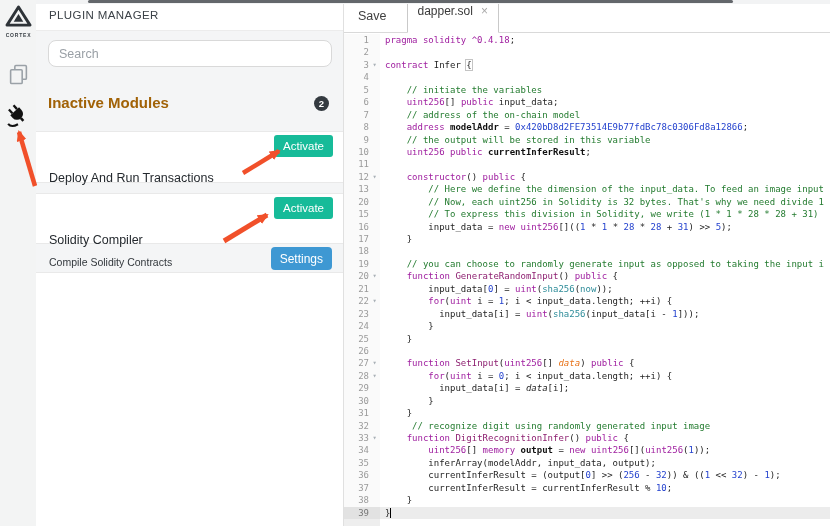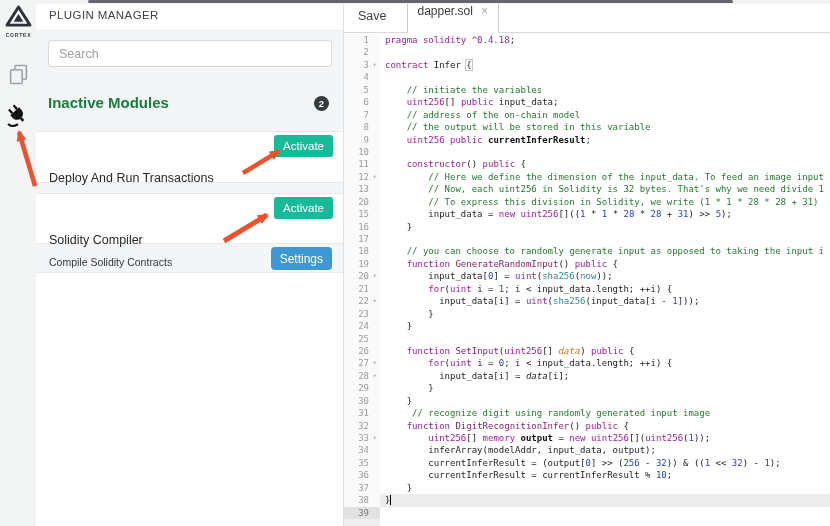--- a/index.html
+++ b/index.html
@@ -17,24 +17,24 @@
   .side-icon{position:absolute;left:0;width:36px;text-align:center;}
   .icon-files{top:64px;}
   .icon-plug{top:103px;}
 
   
   .panel{position:absolute;left:36px;top:0;width:308px;height:526px;background:#f4f5f6;
          border-right:1px solid #e0e0e0;box-sizing:border-box;z-index:2;}
   .panel-header{height:30px;background:#fff;border-bottom:1px solid #ececec;line-height:31px;
                 padding-left:13px;font-size:11.5px;font-weight:500;letter-spacing:.4px;color:#3c4248;}
   .search{position:absolute;left:12px;top:40px;width:284px;height:27px;box-sizing:border-box;
-          background:#fff;border:1px solid #d9d9d9;border-radius:3px;padding:0 10px;
+          background:#fff;border:1px solid #d9d9d9;border-radius:8px;padding:0 10px;
           font-size:12.5px;color:#444;font-family:"Liberation Sans",sans-serif;outline:none;}
   .search::placeholder{color:#9aa0a6;}
-  .section-title{position:absolute;left:12px;top:94px;font-size:15px;font-weight:bold;color:#15803d;}
+  .section-title{position:absolute;left:12px;top:94px;font-size:15px;font-weight:bold;color:#a16207;}
   .badge{position:absolute;right:14px;top:96px;width:15px;height:15px;border-radius:50%;
          background:#343a40;color:#fff;font-size:9.5px;font-weight:bold;text-align:center;line-height:15px;}
   .card{position:absolute;left:0;width:307px;background:#fff;border-top:1px solid #e9e9e9;
         border-bottom:1px solid #e9e9e9;box-sizing:border-box;}
   .card1{top:131px;height:52px;}
   .card2{top:193px;height:51px;}
   .card-title{padding:7px 0 0 13px;font-size:12.5px;font-weight:500;color:#24292e;margin-top:32px;}
   .card-desc{padding:9px 0 0 13px;font-size:10.5px;color:#33383d;}
   .btn{position:absolute;border:none;color:#fff;cursor:pointer;font-family:"Liberation Sans",sans-serif;}
   .btn-activate{right:10px;top:3px;height:22px;padding:0 9px;font-size:11.5px;background:#17bb99;border-radius:3px;}
@@ -326,20 +326,21 @@
           </div>
         </div>
       <div class="code">
           <div class="cl"><span class="tk-k">pragma solidity ^0.4.18</span><span class="tk-t">;</span></div>
           <div class="cl"></div>
           <div class="cl"><span class="tk-k">contract</span><span class="tk-t"> Infer </span><span class="tk-bm">{</span></div>
           <div class="cl"></div>
           <div class="cl"><span class="tk-c">    // initiate the variables</span></div>
           <div class="cl"><span class="tk-k">    uint256</span><span class="tk-t">[] </span><span class="tk-k">public</span><span class="tk-t"> input_data;</span></div>
           <div class="cl"><span class="tk-c">    // address of the on-chain model</span></div>
+          <div class="cl"><span class="tk-k">    address</span><span class="tk-t"> </span><span class="tk-v">modelAddr</span><span class="tk-t"> = </span><span class="tk-n">0x420bD8d2FE73514E9b77fdBc78c0306Fd8a12866</span><span class="tk-t">;</span></div>
           <div class="cl"><span class="tk-c">    // the output will be stored in this variable</span></div>
           <div class="cl"><span class="tk-k">    uint256</span><span class="tk-t"> </span><span class="tk-k">public</span><span class="tk-t"> </span><span class="tk-v">currentInferResult</span><span class="tk-t">;</span></div>
           <div class="cl"></div>
           <div class="cl"><span class="tk-k">    constructor</span><span class="tk-t">() </span><span class="tk-k">public</span><span class="tk-t"> {</span></div>
           <div class="cl"><span class="tk-c">        // Here we define the dimension of the input_data. To feed an image input</span></div>
           <div class="cl"><span class="tk-c">        // Now, each uint256 in Solidity is 32 bytes. That's why we need divide 1</span></div>
           <div class="cl"><span class="tk-c">        // To express this division in Solidity, we write (1 * 1 * 28 * 28 + 31)</span></div>
           <div class="cl"><span class="tk-t">        input_data = </span><span class="tk-k">new</span><span class="tk-t"> </span><span class="tk-k">uint256</span><span class="tk-t">[]((</span><span class="tk-n">1</span><span class="tk-t"> * </span><span class="tk-n">1</span><span class="tk-t"> * </span><span class="tk-n">28</span><span class="tk-t"> * </span><span class="tk-n">28</span><span class="tk-t"> + </span><span class="tk-n">31</span><span class="tk-t">) &gt;&gt; </span><span class="tk-n">5</span><span class="tk-t">);</span></div>
           <div class="cl"><span class="tk-t">    }</span></div>
           <div class="cl"></div>

